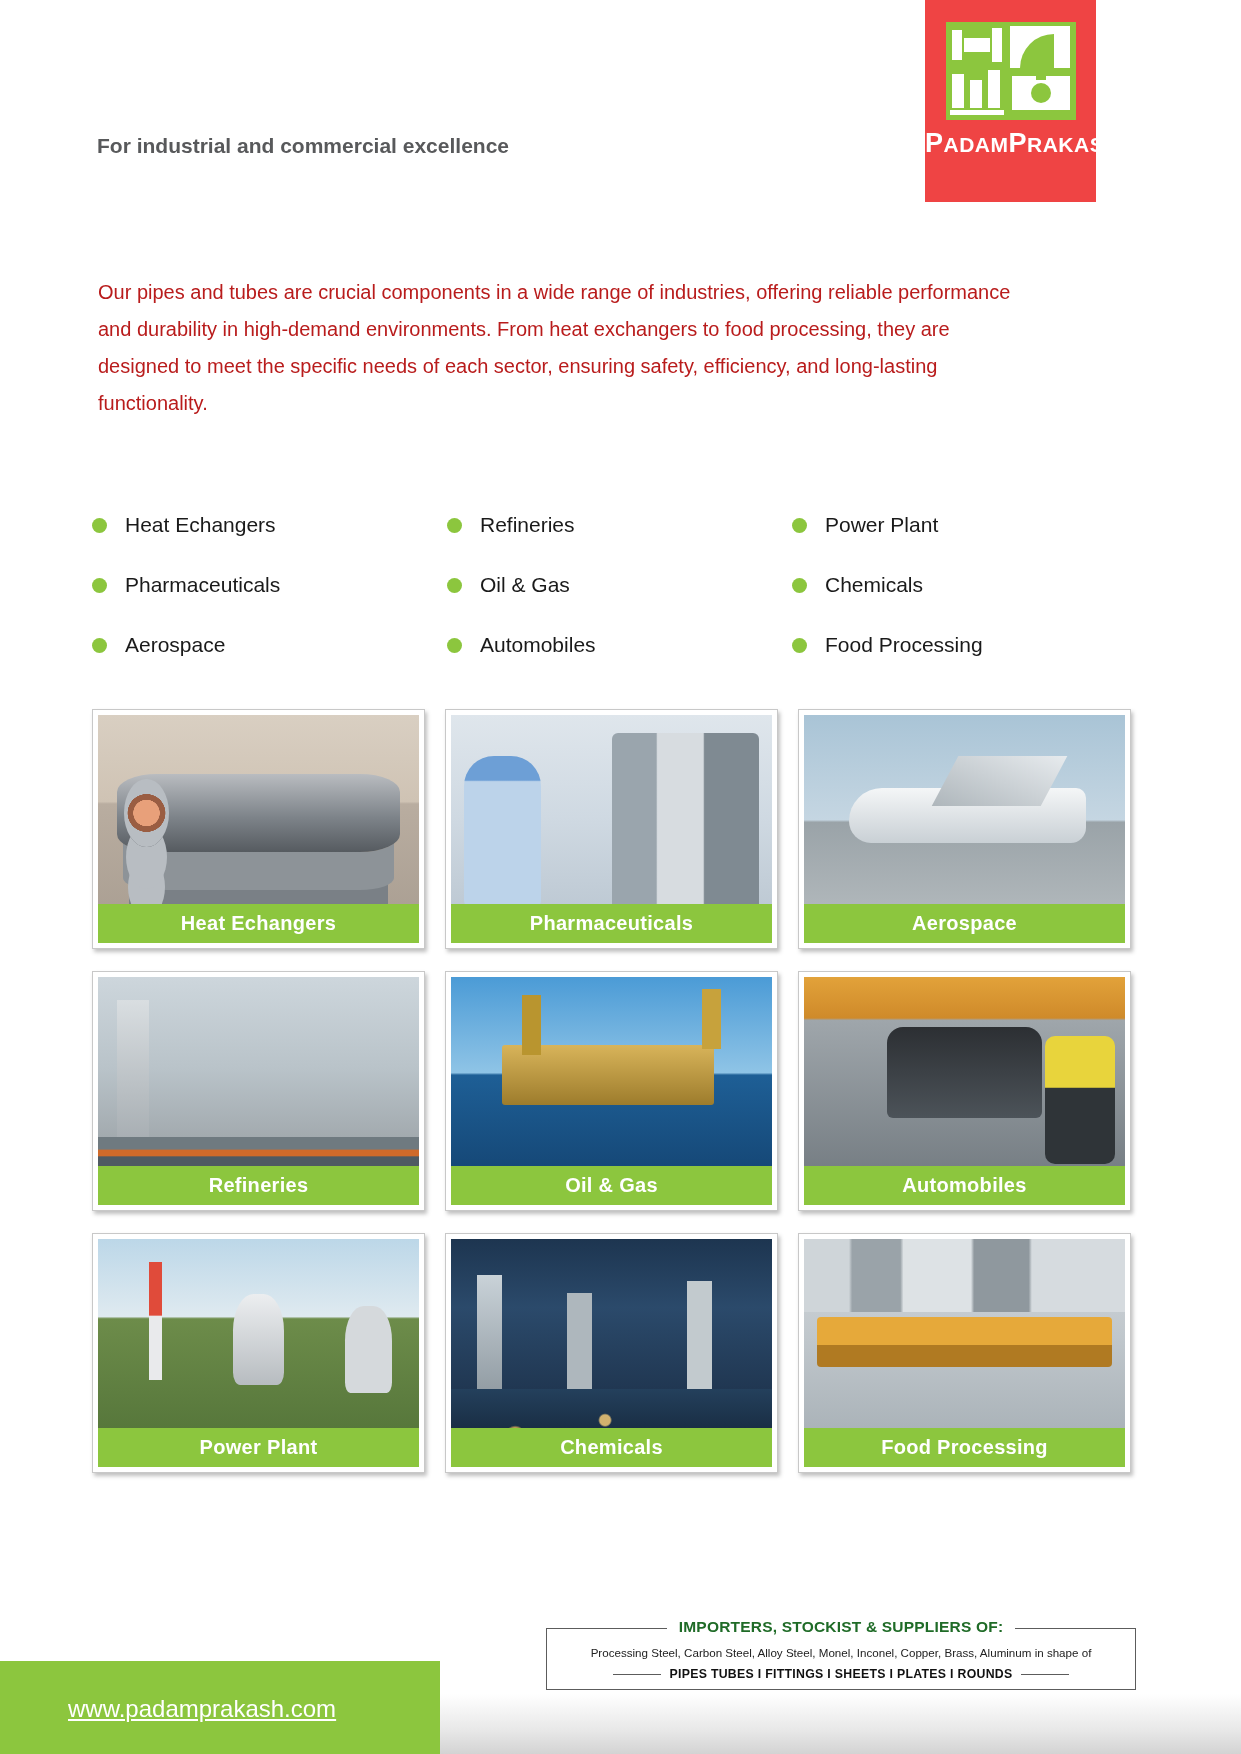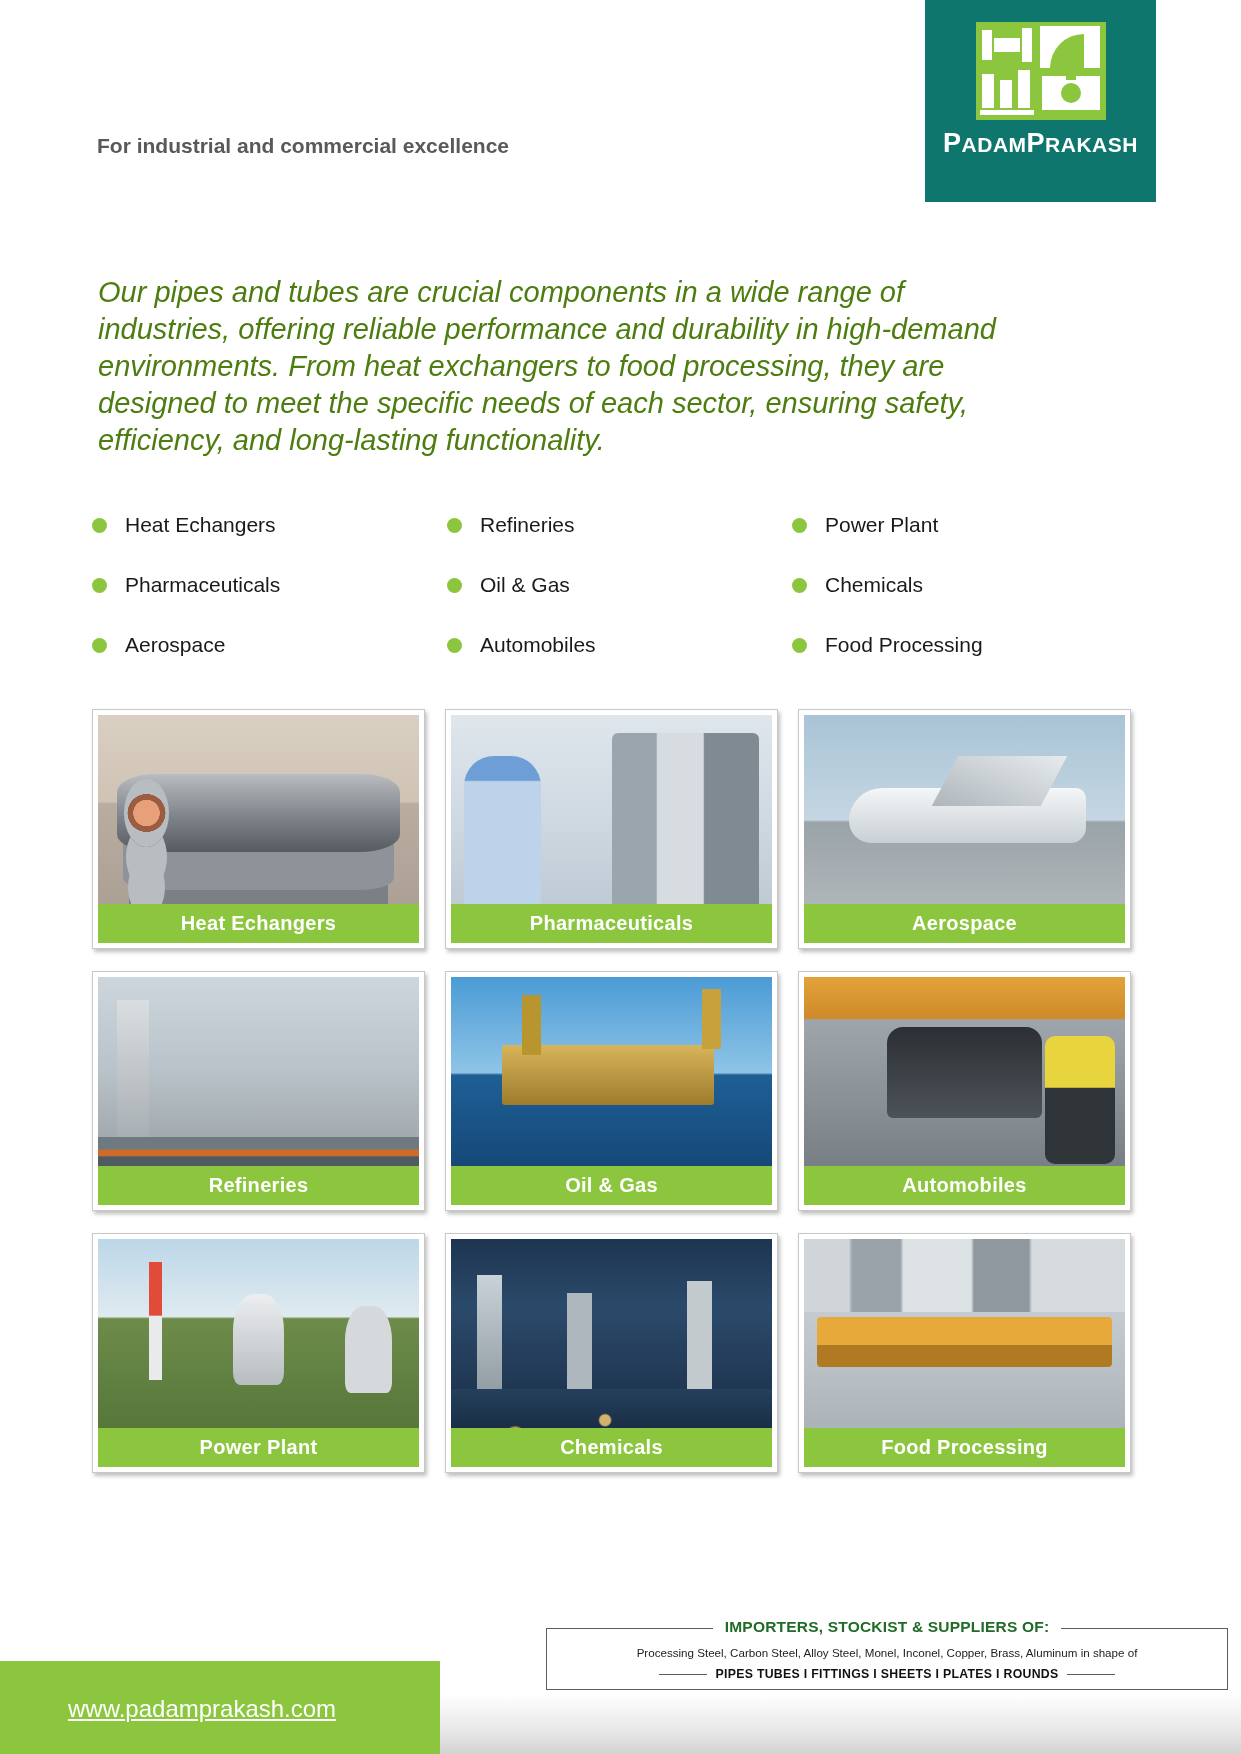--- a/index.html
+++ b/index.html
@@ -15,23 +15,23 @@
     height: 1754px;
     background: #ffffff;
     overflow: hidden;
   }
 
   
   .logo-box {
     position: absolute;
     top: 0;
     left: 925px;
-    width: 231px;
+    width: 171px;
     height: 202px;
-    background: #0f766e;
+    background: #ef4444;
   }
   .logo-mark {
     position: absolute;
     top: 22px;
     left: 50%;
     transform: translateX(-50%);
     width: 130px;
     height: 98px;
   }
   .logo-text {
@@ -64,24 +64,23 @@
     font-weight: bold;
     color: #58595b;
   }
 
   
   .intro {
     position: absolute;
     top: 274px;
     left: 98px;
     width: 930px;
-    font-size: 29px;
+    font-size: 20px;
     line-height: 37px;
-    color: #4d7c0f;
-    font-style: italic;
+    color: #b91c1c;
   }
 
   
   .bullets {
     position: absolute;
     top: 495px;
     left: 92px;
     width: 1010px;
     display: grid;
     grid-template-columns: 355px 345px 310px;
@@ -310,21 +309,21 @@
     right: 0;
     bottom: 0;
     width: 801px;
     height: 60px;
     background: linear-gradient(180deg,#ffffff 0%,#e8e8e8 60%,#d3d3d3 100%);
   }
   .footer-box {
     position: absolute;
     left: 546px;
     bottom: 64px;
-    width: 682px;
+    width: 590px;
     border: 1px solid #5c5c5c;
     background: #ffffff;
     padding: 16px 10px 8px;
     text-align: center;
   }
   .footer-heading {
     position: absolute;
     left: 0;
     top: -11px;
     width: 100%;

